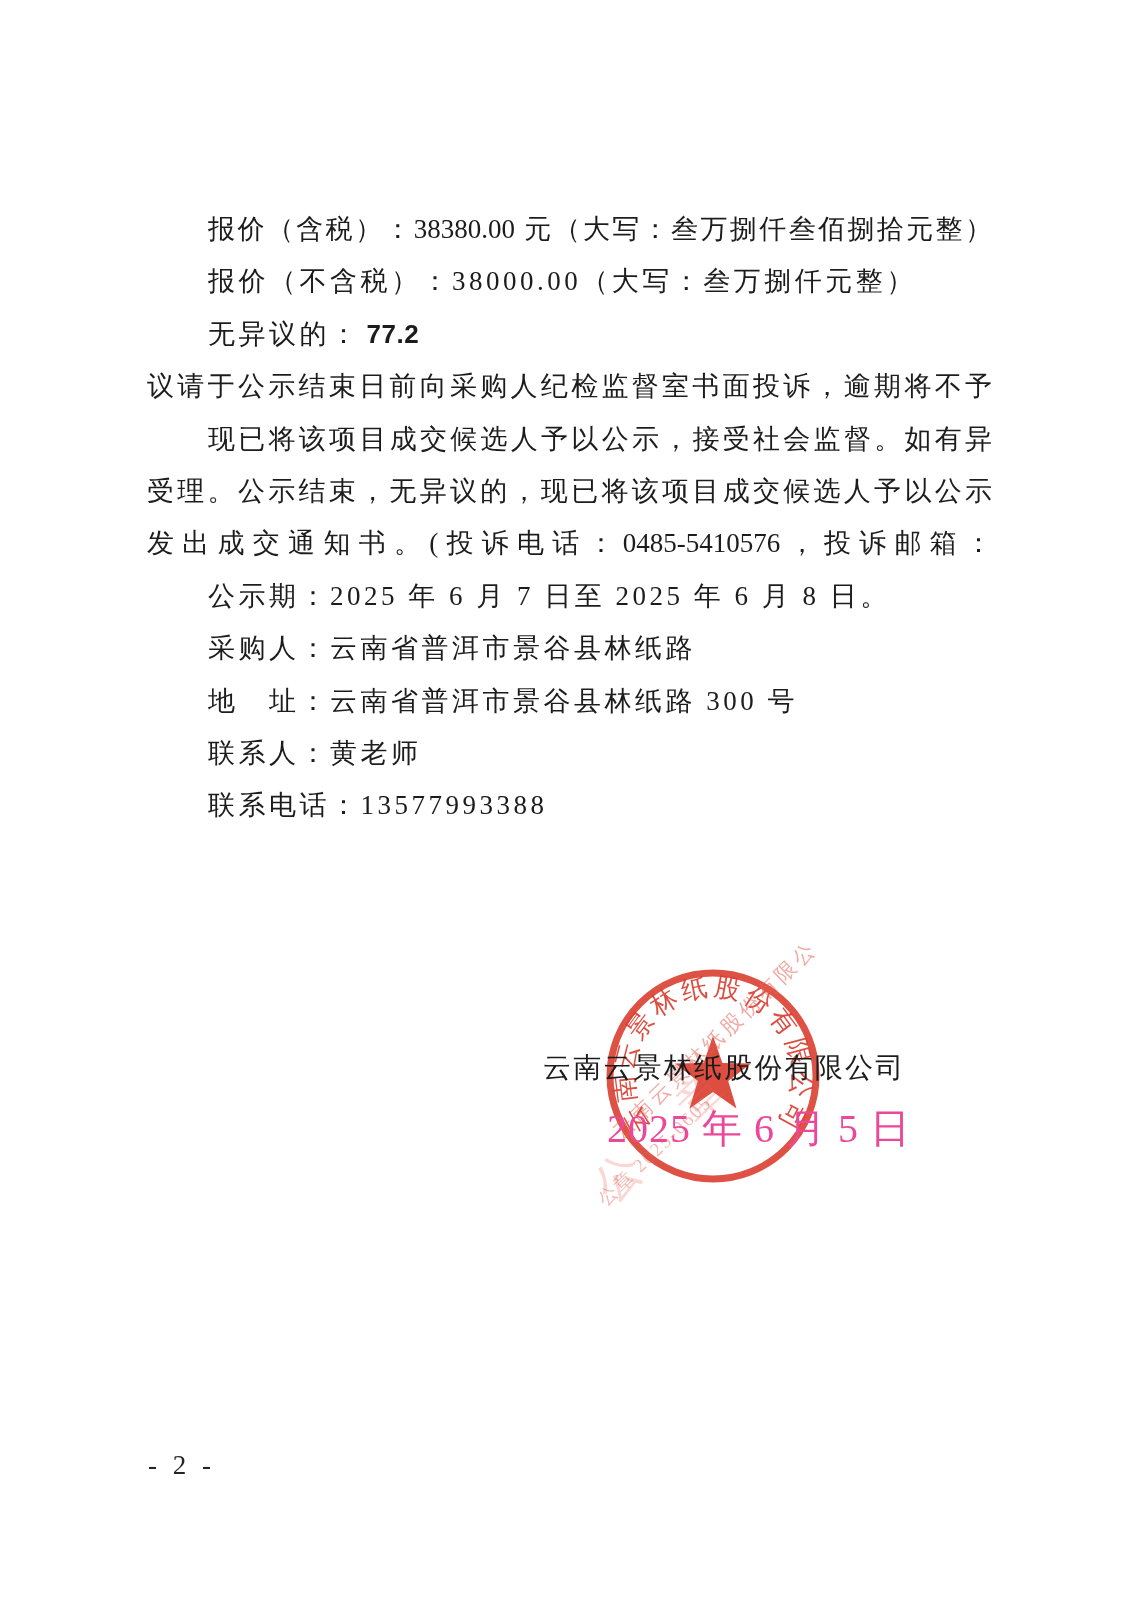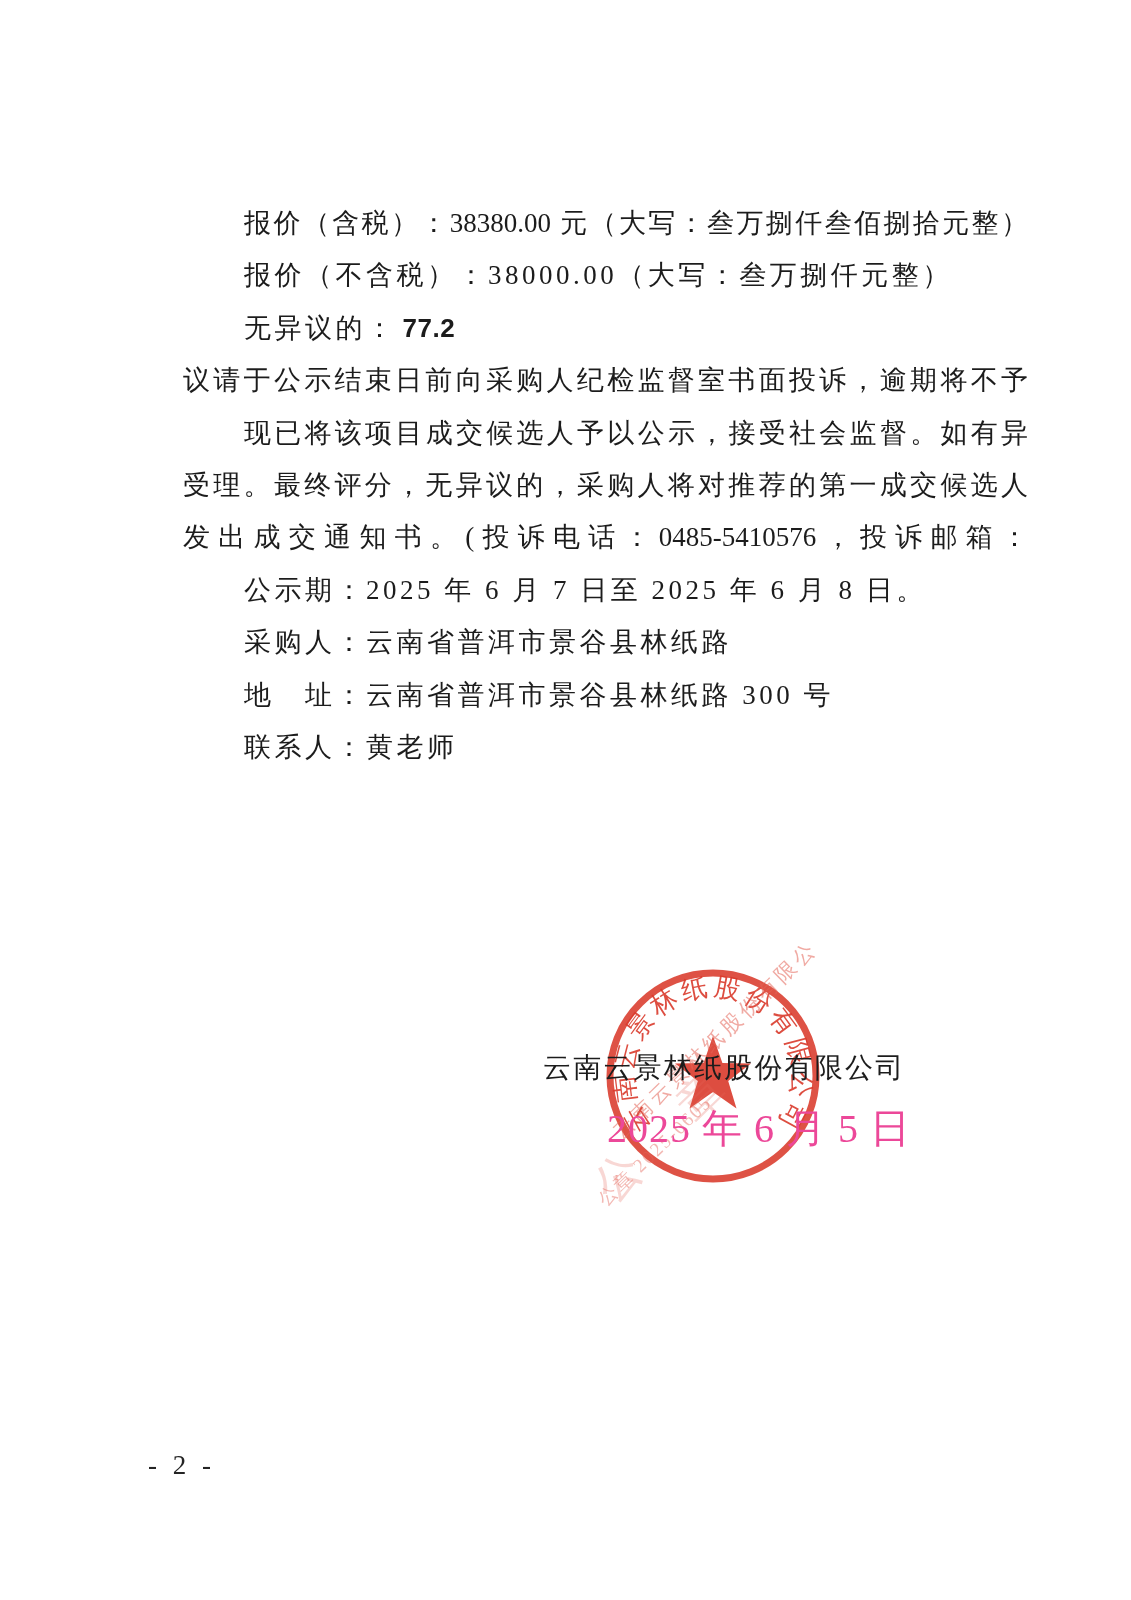--- a/index.html
+++ b/index.html
@@ -8,23 +8,22 @@
     background: #ffffff;
     position: relative;
     overflow: hidden;
     font-family: "Liberation Serif", serif;
     color: #1c1c1c;
   }
   .page { position: absolute; inset: 0; background: #ffffff; }
 
   .body-text {
     position: absolute;
-    left: 147px; top: 197px;
+    left: 147px; top: 203px;
     width: 845px;
-    margin-left: 36px;
   }
   .line {
     font-size: 27px;
     line-height: 52.4px;
     letter-spacing: 3.5px;
     color: #1c1c1c;
   }
   .indent { text-indent: 61px; }
   .just {
     letter-spacing: normal;
@@ -102,26 +101,27 @@
 <body>
 
 <div class="page">
 
   <div class="body-text">
     <div class="line indent just">报价（含税）：38380.00 元（大写：叁万捌仟叁佰捌拾元整）</div>
     <div class="line indent">报价（不含税）：38000.00（大写：叁万捌仟元整）</div>
     <div class="line indent"><span>无异议的：</span><span class="val">77.2</span></div>
     <div class="line just">议请于公示结束日前向采购人纪检监督室书面投诉，逾期将不予</div>
     <div class="line indent just">现已将该项目成交候选人予以公示，接受社会监督。如有异</div>
-    <div class="line just">受理。最终评分，无异议的，采购人将对推荐的第一成交候选人</div>
+    <div class="line just">受理。公示结束，无异议的，现已将该项目成交候选人予以公示</div>
     <div class="line just">发出成交通知书。(投诉电话：0485-5410576，投诉邮箱：</div>
     <div class="line indent">公示期：2025 年 6 月 7 日至 2025 年 6 月 8 日。</div>
     <div class="line indent">采购人：云南省普洱市景谷县林纸路</div>
     <div class="line indent">地　址：云南省普洱市景谷县林纸路 300 号</div>
     <div class="line indent">联系人：黄老师</div>
+    <div class="line indent">联系电话：13577993388</div>
   </div>
 
   <svg class="stamp" viewBox="0 0 226 226" width="226" height="226">
     <circle cx="113" cy="113" r="103" fill="none" stroke-width="7" stroke-opacity="0.88" stroke="#d93a2b"></circle>
     <path id="sealArc" d="M 56.43 169.57 A 80 80 0 1 1 169.57 169.57" fill="none"></path>
     <text class="ring-text" fill-opacity="0.9" fill="#d93a2b">
       <textPath href="#sealArc" startOffset="8">云南云景林纸股份有限公司</textPath>
     </text>
     <polygon fill-opacity="0.9" points="113,73 122.4,100.1 151,100.6 128.2,117.9 136.5,145.4 113,129 89.5,145.4 97.8,117.9 75,100.6 103.6,100.1" fill="#d93a2b"></polygon>
   </svg>

